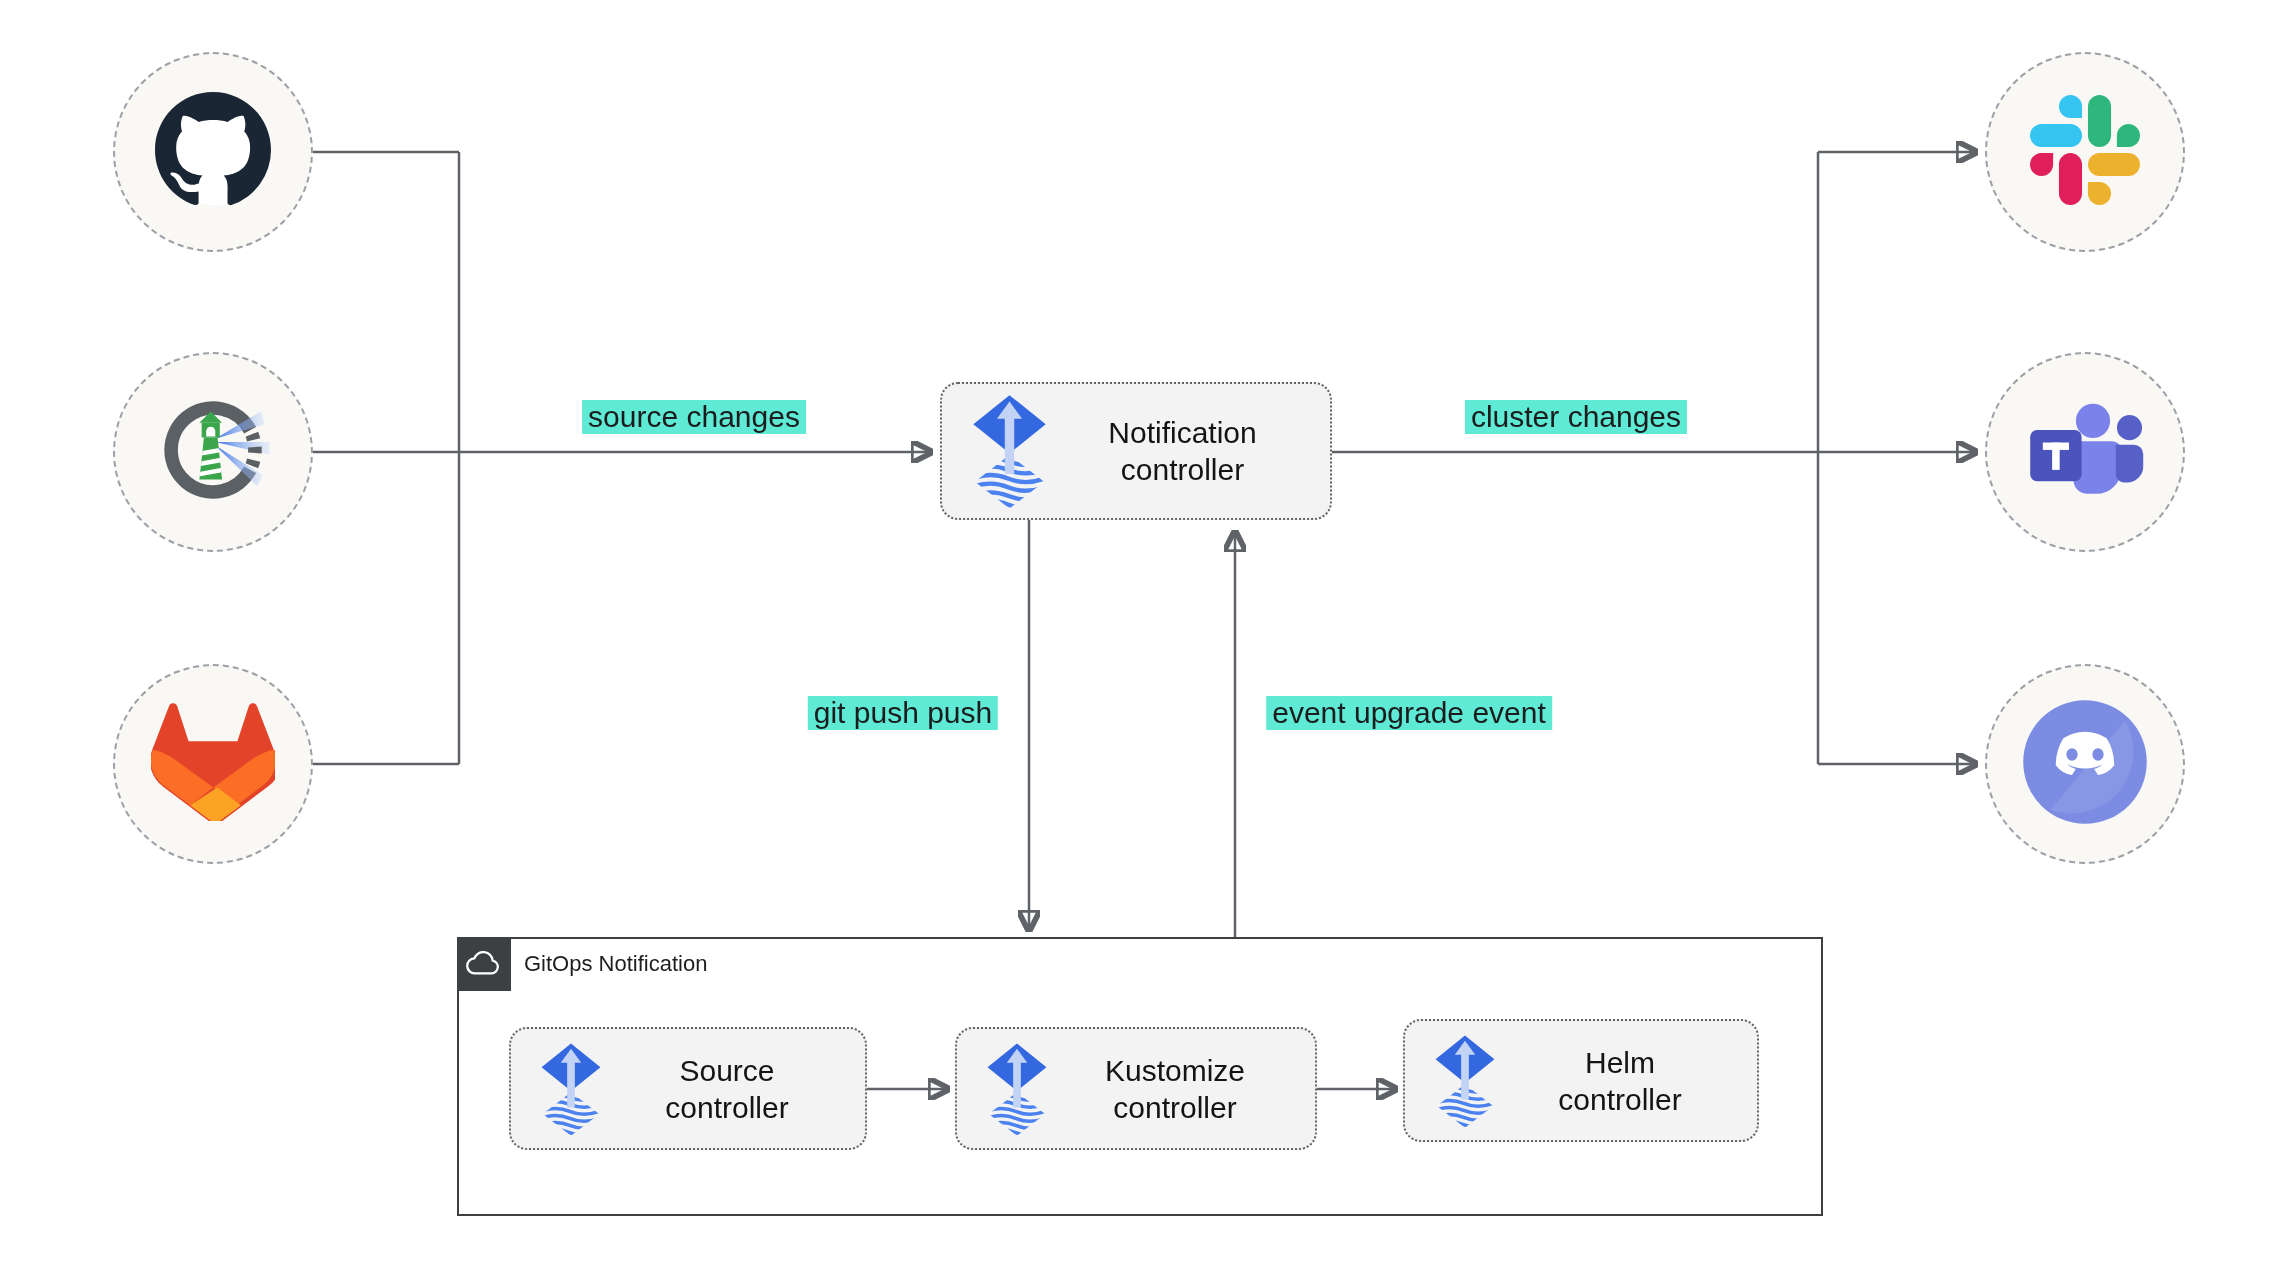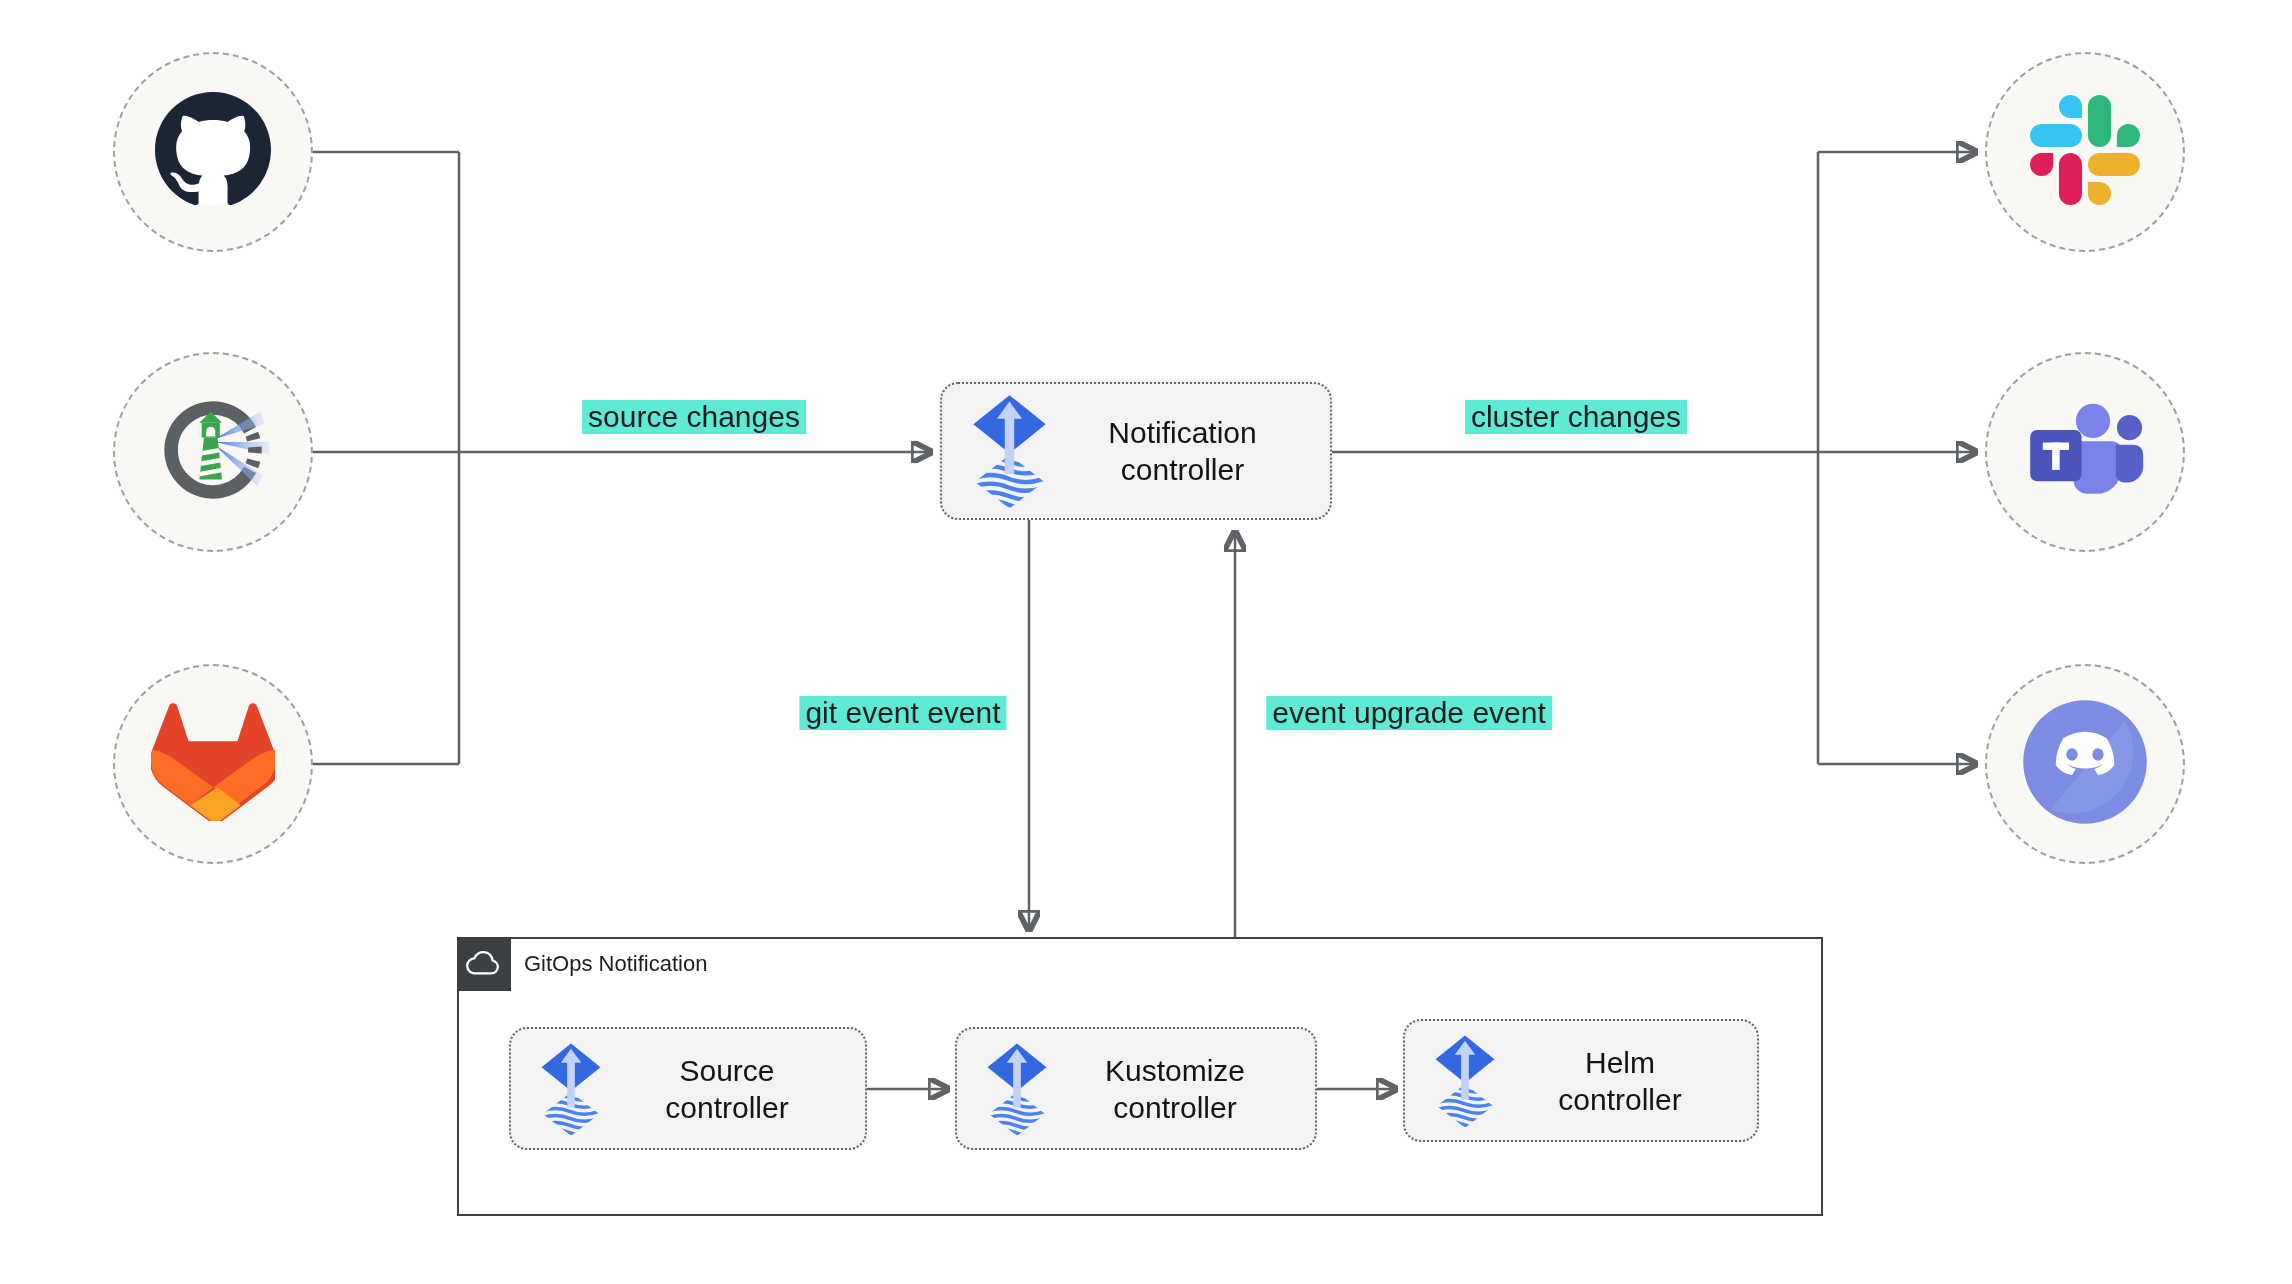--- a/index.html
+++ b/index.html
@@ -185,21 +185,21 @@
         <path d="M97 22 A57 57 0 0 1 28 104 L97 22 Z" fill="#ffffff" opacity="0.10"></path>
         <path fill="#ffffff" d="M40 38 q9 -6 20 -6 q11 0 20 6 q7 11 7 25 q-6 8 -15 9 l-3.5 -5.5 q5 -1.5 8 -4.5 q-16.5 8 -33 0 q3 3 8 4.5 L48 72 q-9 -1 -15 -9 q0 -14 7 -25 Z"></path>
         <ellipse cx="48" cy="53" rx="5.2" ry="5.8" fill="#7b8ce2"></ellipse>
         <ellipse cx="72" cy="53" rx="5.2" ry="5.8" fill="#7b8ce2"></ellipse>
       </svg>
     </span>
   </div>
 
   <div class="edge-label" style="left:694px;top:400px">source changes</div>
   <div class="edge-label" style="left:1576px;top:400px">cluster changes</div>
-  <div class="edge-label" style="left:903px;top:696px">git event event</div>
+  <div class="edge-label" style="left:903px;top:696px">git push push</div>
   <div class="edge-label" style="left:1409px;top:696px">event upgrade event</div>
 
   <div class="group-box"></div>
   <div class="group-badge">
     <svg width="36" height="26" viewBox="0 0 24 16">
       <path d="M6 14.2 h11 a4.3 4.3 0 0 0 .8 -8.5 A6.3 6.3 0 0 0 5.6 4.2 A4.9 4.9 0 0 0 6 14.2 Z" fill="none" stroke="#ffffff" stroke-width="1.5" stroke-linejoin="round"></path>
     </svg>
   </div>
   <div class="group-title">GitOps Notification</div>
 

